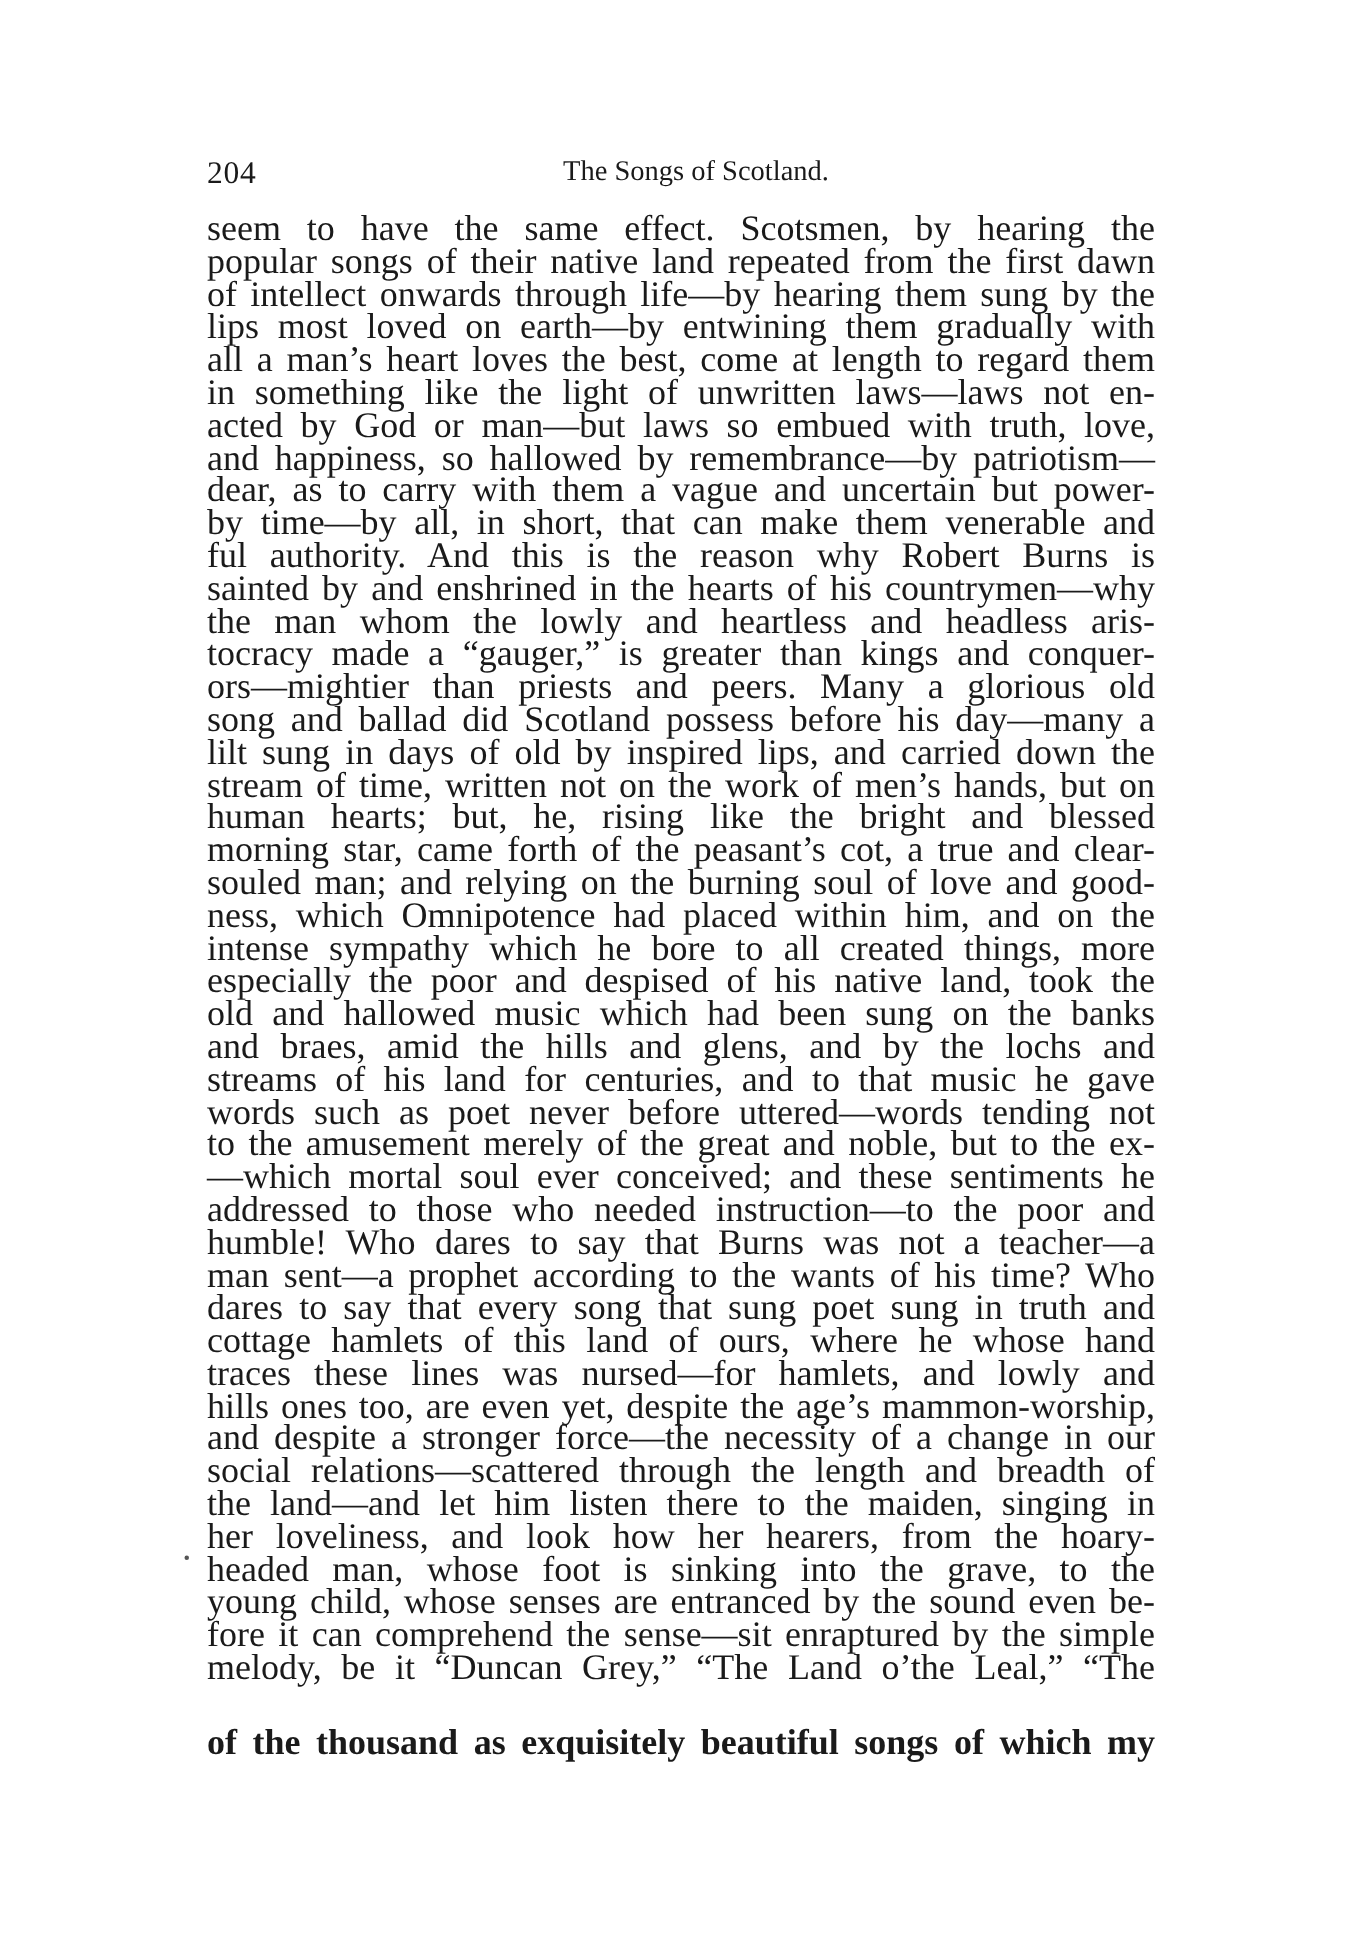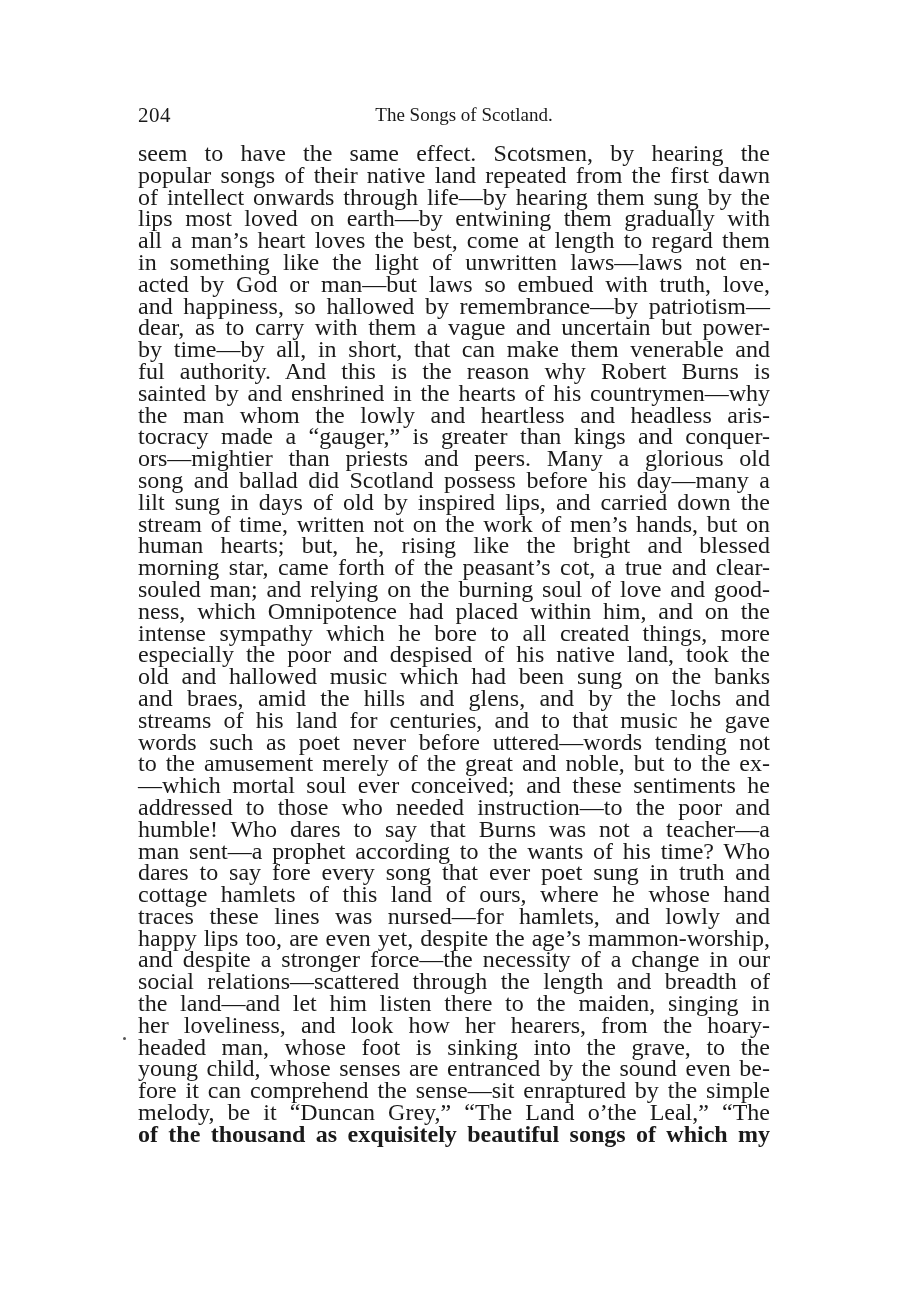--- a/index.html
+++ b/index.html
@@ -63,20 +63,21 @@
       height: 21.8px;
       line-height: 21.8px;
       font-size: 24px;
       white-space: nowrap;
       text-align: justify;
       text-align-last: justify;
       overflow: visible;
     }
     .line.last {
       font-weight: bold;
+      margin-top: 28px;
     }
     .margin-mark {
       position: absolute;
       left: 123px;
       top: 1037px;
       width: 3px;
       height: 3px;
       background: #555;
       border-radius: 50%;
     }
@@ -119,24 +120,24 @@
     <span class="line">especially the poor and despised of his native land, took the</span>
     <span class="line">old and hallowed music which had been sung on the banks</span>
     <span class="line">and braes, amid the hills and glens, and by the lochs and</span>
     <span class="line">streams of his land for centuries, and to that music he gave</span>
     <span class="line">words such as poet never before uttered—words tending not</span>
     <span class="line">to the amusement merely of the great and noble, but to the ex-</span>
     <span class="line">—which mortal soul ever conceived; and these sentiments he</span>
     <span class="line">addressed to those who needed instruction—to the poor and</span>
     <span class="line">humble!  Who dares to say that Burns was not a teacher—a</span>
     <span class="line">man sent—a prophet according to the wants of his time?  Who</span>
-    <span class="line">dares to say fore every song that ever poet sung in truth and</span>
+    <span class="line">dares to say that every song that sung poet sung in truth and</span>
     <span class="line">cottage hamlets of this land of ours, where he whose hand</span>
     <span class="line">traces these lines was nursed—for hamlets, and lowly and</span>
-    <span class="line">happy lips too, are even yet, despite the age’s mammon-worship,</span>
+    <span class="line">hills ones too, are even yet, despite the age’s mammon-worship,</span>
     <span class="line">and despite a stronger force—the necessity of a change in our</span>
     <span class="line">social relations—scattered through the length and breadth of</span>
     <span class="line">the land—and let him listen there to the maiden, singing in</span>
     <span class="line">her loveliness, and look how her hearers, from the hoary-</span>
     <span class="line">headed man, whose foot is sinking into the grave, to the</span>
     <span class="line">young child, whose senses are entranced by the sound even be-</span>
     <span class="line">fore it can comprehend the sense—sit enraptured by the simple</span>
     <span class="line">melody, be it “Duncan Grey,” “The Land o’the Leal,” “The</span>
     <span class="line last">of the thousand as exquisitely beautiful songs of which my</span>
   </div>

